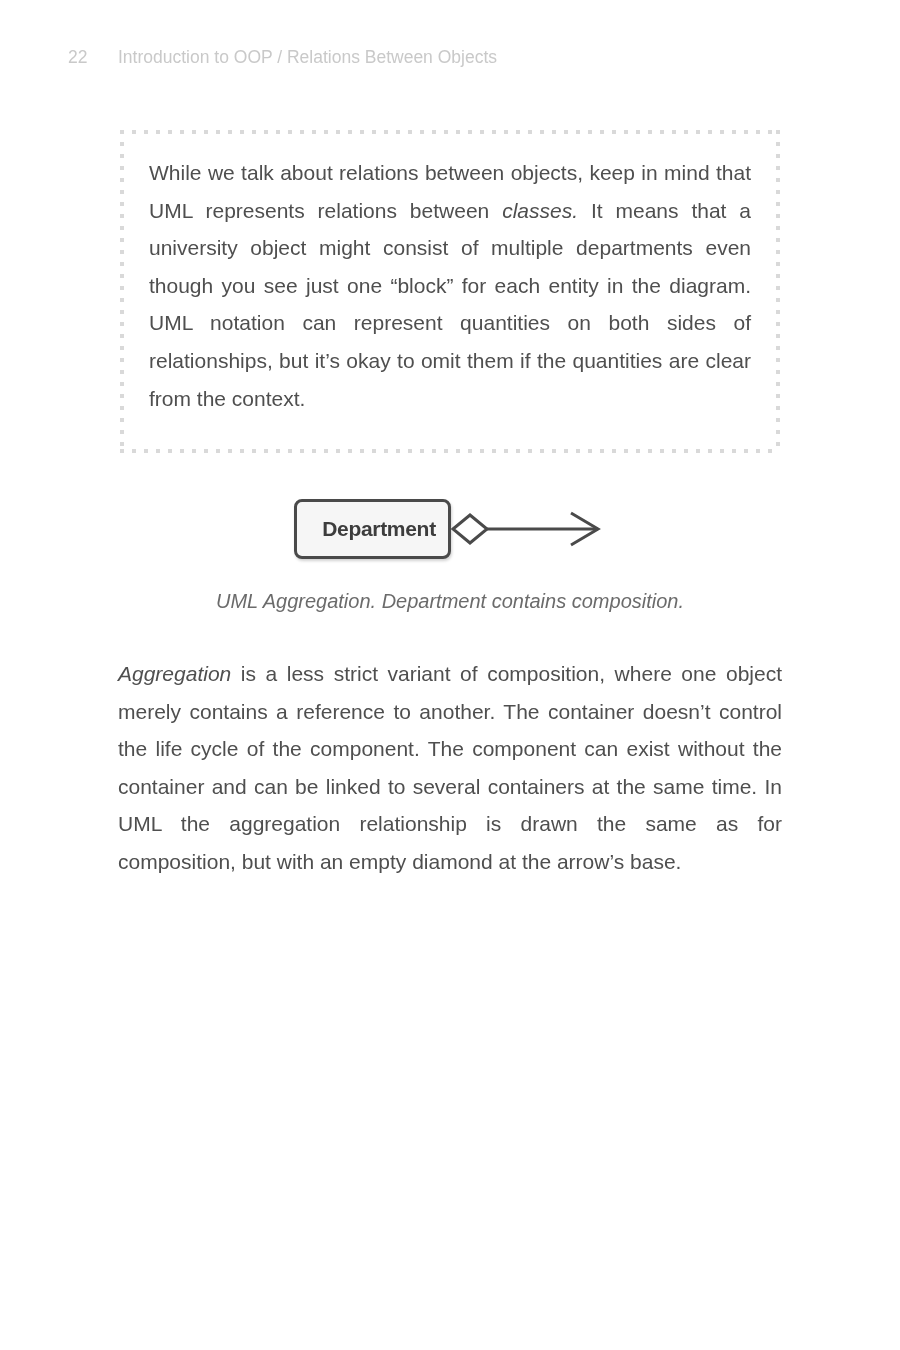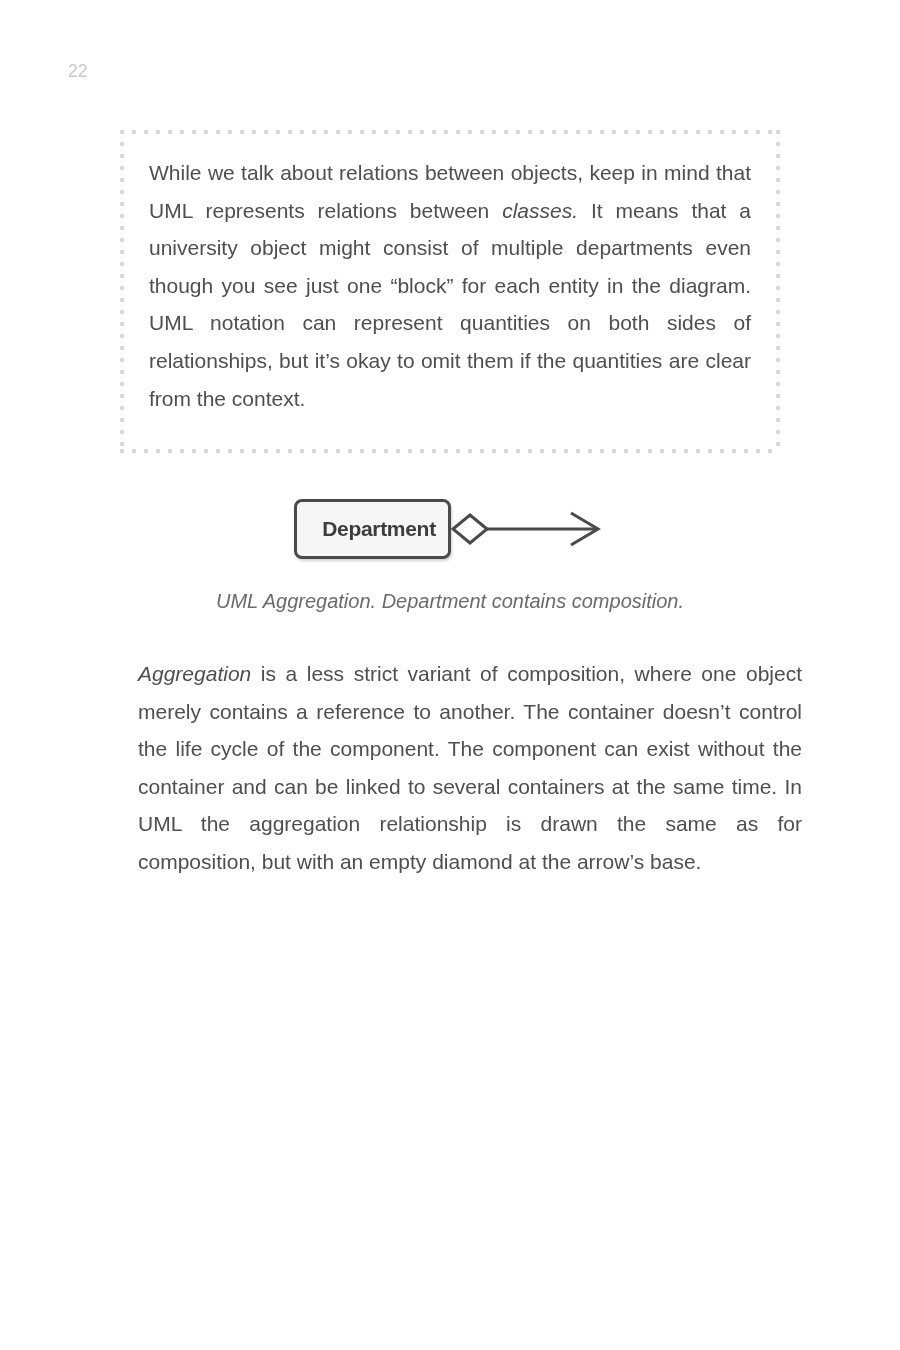--- a/index.html
+++ b/index.html
@@ -12,21 +12,21 @@
   }
 
   
   .page-header {
     position: absolute;
     top: 47px; left: 0; right: 0;
     height: 24px;
     color: #c9c9c9;
     font-size: 17.5px;
   }
-  .page-number  { position: absolute; left: 68px;  top: 0; margin-top: 14px; }
+  .page-number  { position: absolute; left: 68px;  top: 0; }
   .header-title { position: absolute; left: 118px; top: 0; }
 
   
   .callout {
     position: absolute;
     top: 130px; left: 120px;
     width: 660px; height: 323px;
     padding: 24px 29px 0 29px;
     background-image:
       repeating-linear-gradient(to right,  #d9d9d9 0 4px, transparent 4px 12px),
@@ -87,28 +87,28 @@
   
   .body-paragraph {
     position: absolute;
     top: 655px; left: 118px;
     width: 664px;
     font-size: 21px;
     line-height: 37.6px;
     text-align: justify;
     hyphens: auto;
     color: #4f4f4f;
-    margin-left: 20px;
   }
 </style>
 </head>
 <body>
 
 <header class="page-header">
   <span class="page-number">22</span>
+  <span class="header-title">Introduction to OOP / Relations Between Objects</span>
 </header>
 
 <section class="callout">
   <p class="callout-text"><span>While we talk about relations between objects, keep in mind that UML represents relations between </span><em>classes.</em><span> It means that a university object might consist of multiple departments even though you see just one “block” for each entity in the diagram. UML notation can represent quantities on both sides of relationships, but it’s okay to omit them if the quantities are clear from the context.</span></p>
 </section>
 
 <figure class="uml-figure">
   <div class="diagram-row">
     <div class="uml-box">
       <span>Department</span>

